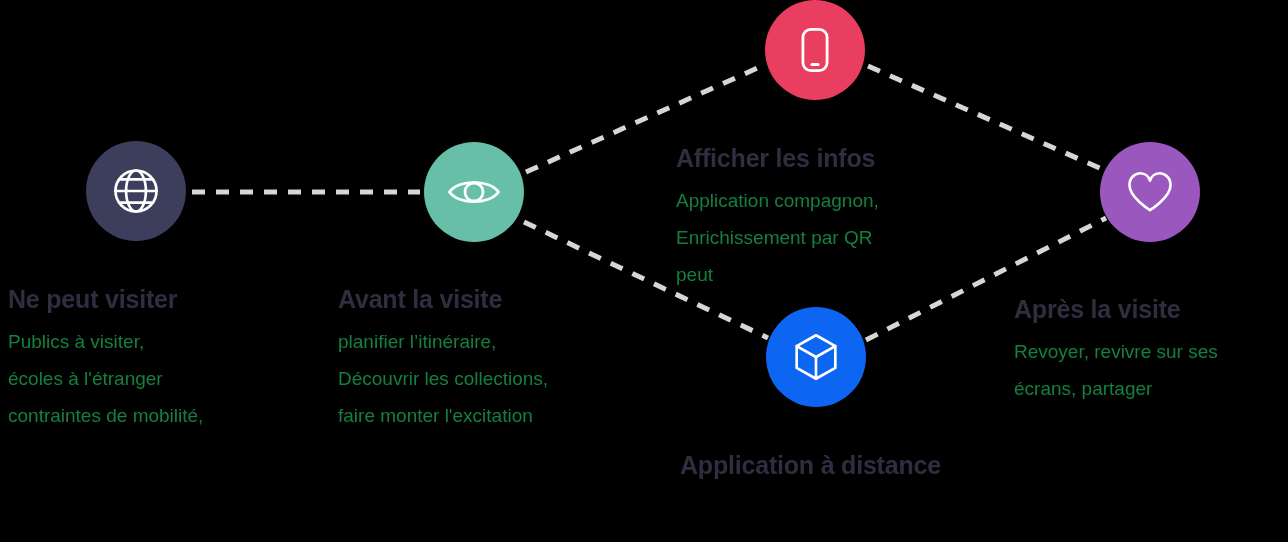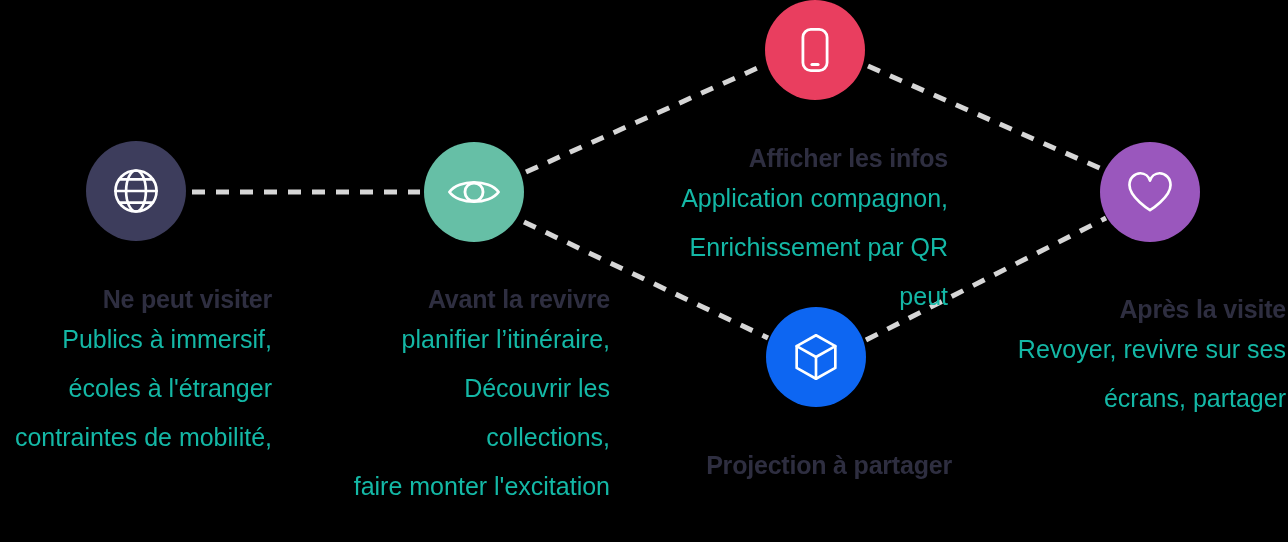--- a/index.html
+++ b/index.html
@@ -31,36 +31,37 @@
     display: flex;
     align-items: center;
     justify-content: center;
     z-index: 3;
   }
   .node svg {
     display: block;
   }
   .label-block {
     position: absolute;
-    text-align: right;
+    text-align: left;
     z-index: 2;
   }
   .label-title {
     font-size: 25px;
     font-weight: bold;
     color: #2e2e40;
     line-height: 1.18;
     letter-spacing: -0.2px;
     white-space: nowrap;
   }
   .label-desc {
-    font-size: 25px;
+    font-size: 19px;
     font-weight: normal;
-    color: #14b8a6;
+    color: #15803d;
     line-height: 1.97;
+    margin-top: 8px;
   }
 </style>
 </head>
 <body>
 
 <div id="canvas" style="background: rgb(0, 0, 0);">
 
   <svg id="edges" viewBox="0 0 1288 542">
     <line x1="192" y1="192" x2="420" y2="192" stroke="#d6d6d6" stroke-width="5" stroke-dasharray="13 11" stroke-linecap="butt"></line>
     <line x1="526" y1="172" x2="762" y2="66" stroke="#d6d6d6" stroke-width="5" stroke-dasharray="13 11" stroke-linecap="butt"></line>
@@ -73,39 +74,39 @@
     <span>
       <svg width="58" height="58" viewBox="0 0 48 48" fill="none" stroke="#ffffff" stroke-width="2.2" stroke-linecap="round">
         <circle cx="24" cy="24" r="17"></circle>
         <ellipse cx="24" cy="24" rx="8.2" ry="17"></ellipse>
         <line x1="7" y1="24" x2="41" y2="24"></line>
         <line x1="10.2" y1="14.4" x2="37.8" y2="14.4"></line>
         <line x1="10.2" y1="33.6" x2="37.8" y2="33.6"></line>
       </svg>
     </span>
   </div>
-  <div class="label-block" style="left:0px; top:285px; width:272px;">
+  <div class="label-block" style="left:8px; top:285px; width:272px;">
     <div class="label-title">Ne peut visiter</div>
     <div class="label-desc">
-      <div>Publics à immersif,</div>
+      <div>Publics à visiter,</div>
       <div>écoles à l'étranger</div>
       <div>contraintes de mobilité,</div>
     </div>
   </div>
 
   <div class="node" style="left: 424px; top: 142px; background: rgb(102, 191, 166);">
     <span>
       <svg width="62" height="62" viewBox="0 0 48 48" fill="none" stroke="#ffffff" stroke-width="2.2" stroke-linecap="round" stroke-linejoin="round">
         <path d="M5 24 C12 14, 36 14, 43 24 C36 34, 12 34, 5 24 Z"></path>
         <circle cx="24" cy="24" r="7"></circle>
       </svg>
     </span>
   </div>
   <div class="label-block" style="left:338px; top:285px; width:272px;">
-    <div class="label-title">Avant la revivre</div>
+    <div class="label-title">Avant la visite</div>
     <div class="label-desc">
       <div>planifier l’itinéraire,</div>
       <div>Découvrir les collections,</div>
       <div>faire monter l'excitation</div>
     </div>
   </div>
 
   <div class="node" style="left: 765px; top: 0px; background: rgb(233, 62, 95);">
     <span>
       <svg width="58" height="58" viewBox="0 0 48 48" fill="none" stroke="#ffffff" stroke-width="2.3" stroke-linecap="round" stroke-linejoin="round">
@@ -126,21 +127,21 @@
   <div class="node" style="left: 766px; top: 307px; background: rgb(13, 102, 242);">
     <span>
       <svg width="58" height="58" viewBox="0 0 48 48" fill="none" stroke="#ffffff" stroke-width="2.2" stroke-linecap="round" stroke-linejoin="round">
         <path d="M24 6 L40 15 L40 33 L24 42 L8 33 L8 15 Z"></path>
         <path d="M8 15 L24 24 L40 15"></path>
         <line x1="24" y1="24" x2="24" y2="42"></line>
       </svg>
     </span>
   </div>
   <div class="label-block" style="left:680px; top:451px; width:272px;">
-    <div class="label-title">Projection à partager</div>
+    <div class="label-title">Application à distance</div>
   </div>
 
   <div class="node" style="left: 1100px; top: 142px; background: rgb(154, 87, 189);">
     <span>
       <svg width="58" height="58" viewBox="0 0 48 48" fill="none" stroke="#ffffff" stroke-width="2.2" stroke-linecap="round" stroke-linejoin="round">
         <path d="M24 39 C24 39, 7 28.5, 7 18.2 C7 12.3, 11.4 8.5, 16.1 8.5 C20 8.5, 23 11.4, 24 14.6 C25 11.4, 28 8.5, 31.9 8.5 C36.6 8.5, 41 12.3, 41 18.2 C41 28.5, 24 39, 24 39 Z"></path>
       </svg>
     </span>
   </div>
   <div class="label-block" style="left:1014px; top:295px; width:272px;">

